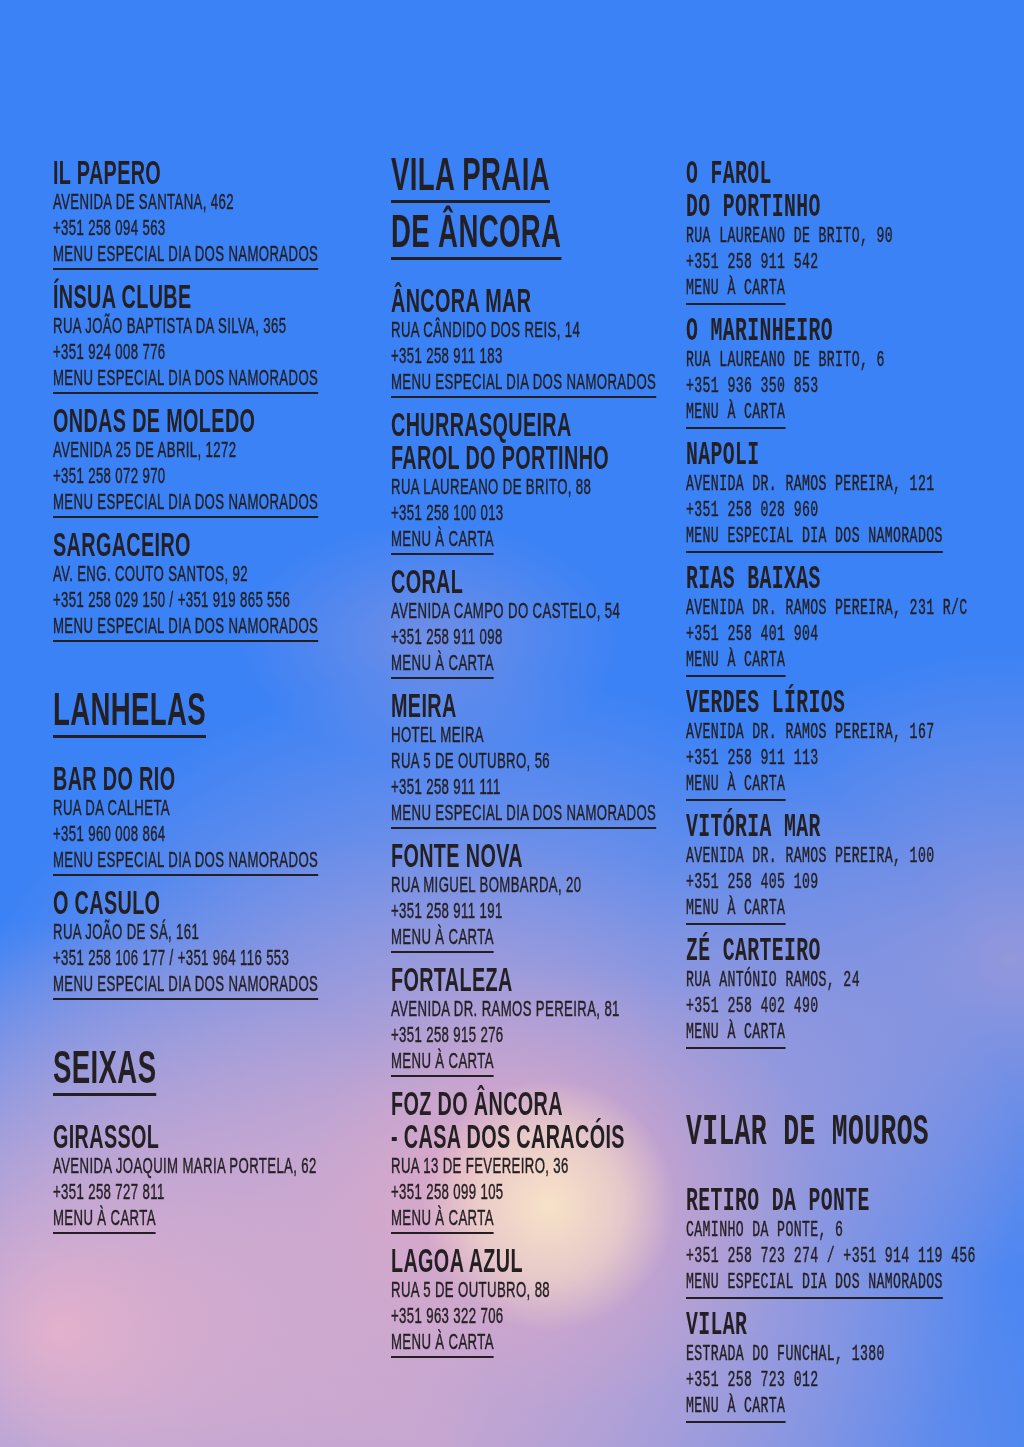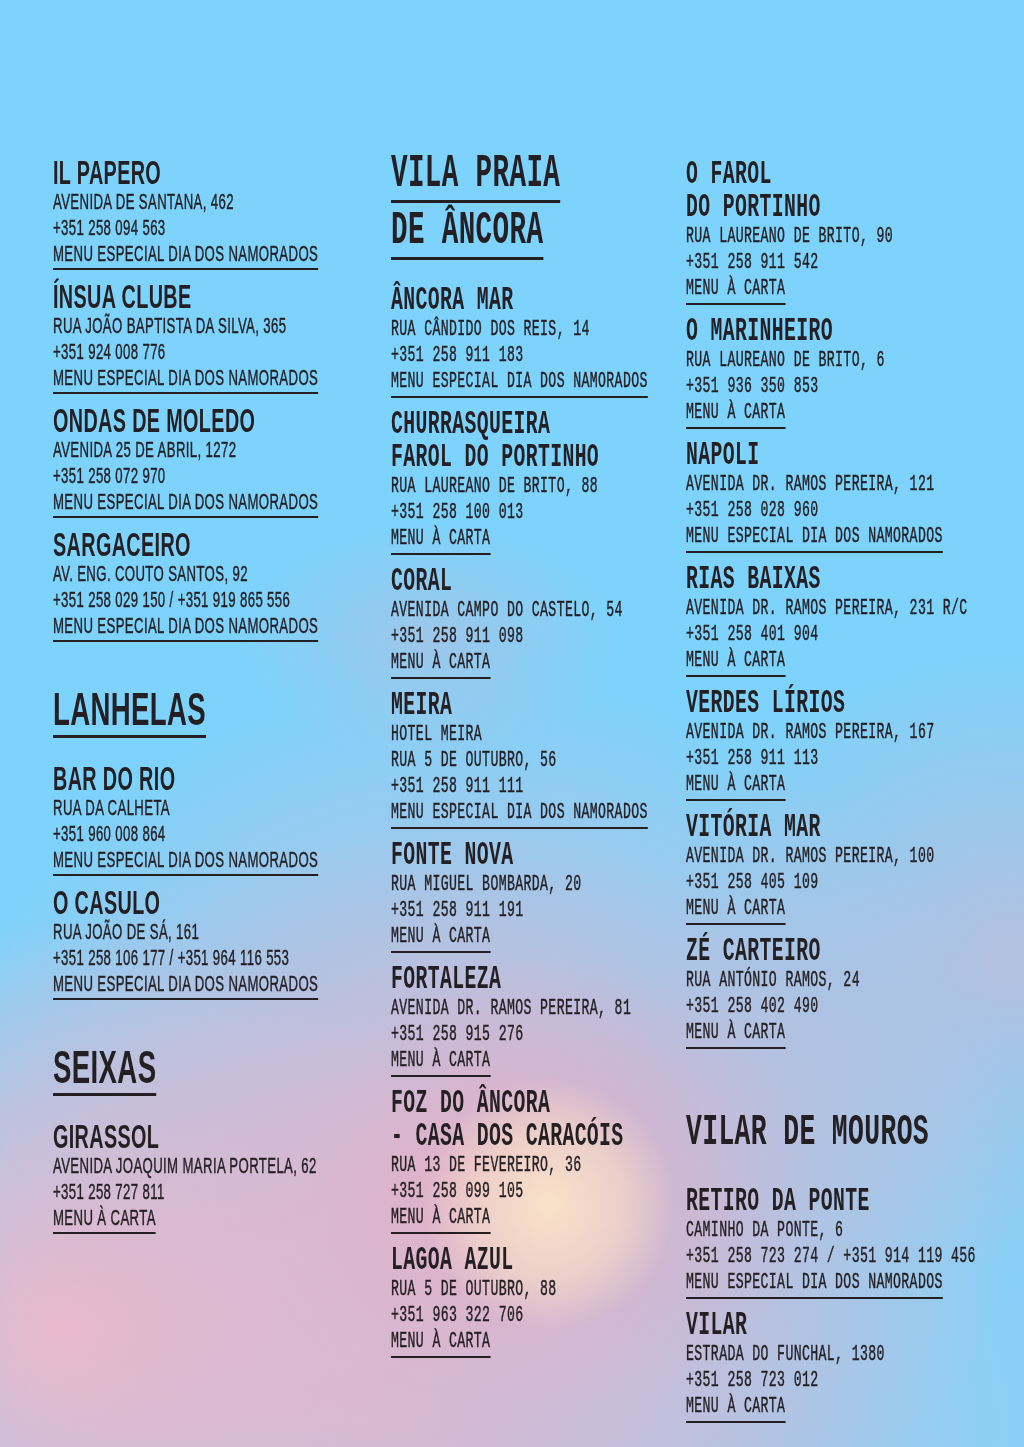--- a/index.html
+++ b/index.html
@@ -1,35 +1,35 @@
 <!DOCTYPE html>
 <html><head>
 <meta charset="utf-8">
 <style>
   html,body{margin:0;padding:0;}
   .page{
     position:relative;width:1024px;height:1447px;overflow:hidden;
-    background-color:#7dd3fc;
+    background-color:#3b82f6;
     font-family:"Liberation Sans", sans-serif;
     color:#241f23;
   }
   .bg{
     position:absolute;inset:0;
     background-image:
       radial-gradient(circle 175px at 549px 1205px, rgba(250,231,200,.92) 0%, rgba(250,231,200,.55) 42%, rgba(250,231,200,0) 72%),
       radial-gradient(ellipse 340px 300px at 565px 1185px, rgba(236,166,190,.45), rgba(236,166,190,0) 75%),
       radial-gradient(ellipse 260px 160px at 430px 640px, rgba(234,170,191,.30), rgba(234,170,191,0) 75%),
       radial-gradient(ellipse 480px 420px at 1010px 960px, rgba(236,172,193,.50), rgba(236,172,193,0) 75%),
       radial-gradient(ellipse 740px 680px at 470px 1170px, rgba(238,176,197,.78), rgba(238,176,197,0) 74%),
       radial-gradient(ellipse 580px 540px at 60px 1330px, rgba(245,183,200,.85), rgba(245,183,200,0) 76%),
       radial-gradient(ellipse 920px 780px at 430px 1460px, rgba(242,178,198,.62), rgba(242,178,198,0) 80%);
   }
   .col{position:absolute;}
   #c0{left:53px;top:156px;width:322px;}
-  #c1{left:391px;top:152px;width:300px;font-family:Liberation Mono, monospace;}
+  #c1{left:391px;top:152px;width:300px;}
   #c2{left:686px;top:158px;width:335px;font-family:Liberation Mono, monospace;}
   .cond{transform:scaleX(.60);transform-origin:0 0;width:166.6%;}
 
   .entry{margin-bottom:10px;}
   .entry .t{font-size:33px;font-weight:700;line-height:33px;letter-spacing:.6px;white-space:nowrap;}
   .entry .d{font-size:22px;line-height:26px;letter-spacing:.6px;white-space:nowrap;-webkit-text-stroke:.45px currentColor;}
   .entry .link-row{line-height:26px;white-space:nowrap;}
   a.menu{
     color:inherit;text-decoration:none;font-size:22px;letter-spacing:.6px;
     display:inline-block;border-bottom:2.5px solid #241f23;padding-bottom:1px;

